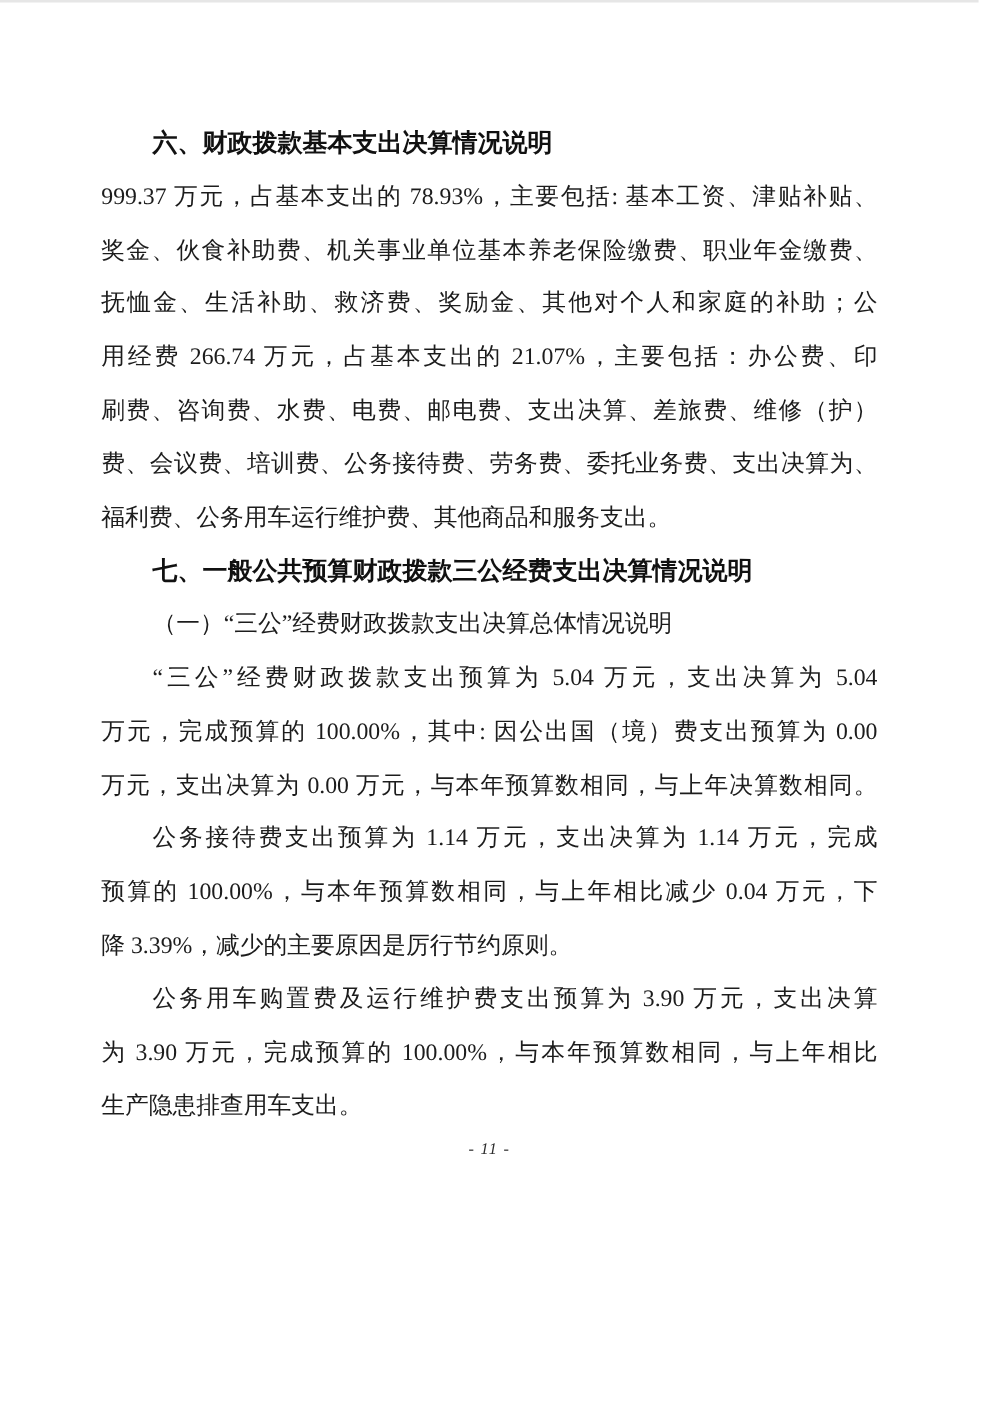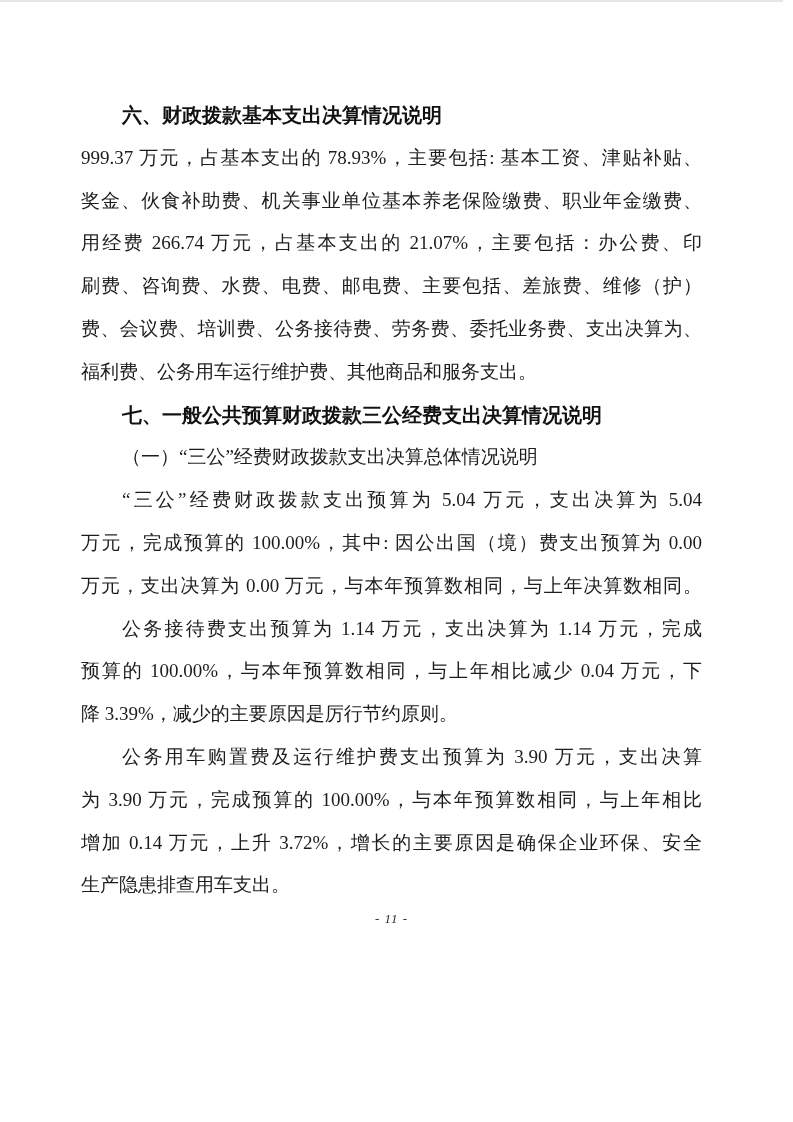--- a/index.html
+++ b/index.html
@@ -59,36 +59,36 @@
 <body>
 
 <div class="page">
   <div class="scan-line"></div>
 
   <div class="doc">
 
     <div class="ln h ind">六、财政拨款基本支出决算情况说明</div>
     <div class="ln jf">999.37 万元，占基本支出的 78.93%，主要包括: 基本工资、津贴补贴、</div>
     <div class="ln jf">奖金、伙食补助费、机关事业单位基本养老保险缴费、职业年金缴费、</div>
+    <div class="ln jf">抚恤金、生活补助、救济费、奖励金、其他对个人和家庭的补助；公</div>
     <div class="ln jf">用经费 266.74 万元，占基本支出的 21.07%，主要包括：办公费、印</div>
-    <div class="ln jf">刷费、咨询费、水费、电费、邮电费、主要包括、差旅费、维修（护）</div>
+    <div class="ln jf">刷费、咨询费、水费、电费、邮电费、支出决算、差旅费、维修（护）</div>
     <div class="ln jf">费、会议费、培训费、公务接待费、劳务费、委托业务费、支出决算为、</div>
     <div class="ln">福利费、公务用车运行维护费、其他商品和服务支出。</div>
 
     <div class="ln h ind">七、一般公共预算财政拨款三公经费支出决算情况说明</div>
     <div class="ln ind">（一）“三公”经费财政拨款支出决算总体情况说明</div>
 
     <div class="ln ind jf">“三公”经费财政拨款支出预算为 5.04 万元，支出决算为 5.04</div>
     <div class="ln jf">万元，完成预算的 100.00%，其中: 因公出国（境）费支出预算为 0.00</div>
     <div class="ln jf">万元，支出决算为 0.00 万元，与本年预算数相同，与上年决算数相同。</div>
 
     <div class="ln ind jf">公务接待费支出预算为 1.14 万元，支出决算为 1.14 万元，完成</div>
     <div class="ln jf">预算的 100.00%，与本年预算数相同，与上年相比减少 0.04 万元，下</div>
     <div class="ln">降 3.39%，减少的主要原因是厉行节约原则。</div>
 
     <div class="ln ind jf">公务用车购置费及运行维护费支出预算为 3.90 万元，支出决算</div>
     <div class="ln jf">为 3.90 万元，完成预算的 100.00%，与本年预算数相同，与上年相比</div>
-    <div class="ln jf">增加 0.14 万元，上升 3.72%，增长的主要原因是确保企业环保、安全</div>
     <div class="ln">生产隐患排查用车支出。</div>
   </div>
 
   <div class="footer">- 11 -</div>
 </div>
 
 </body></html>

